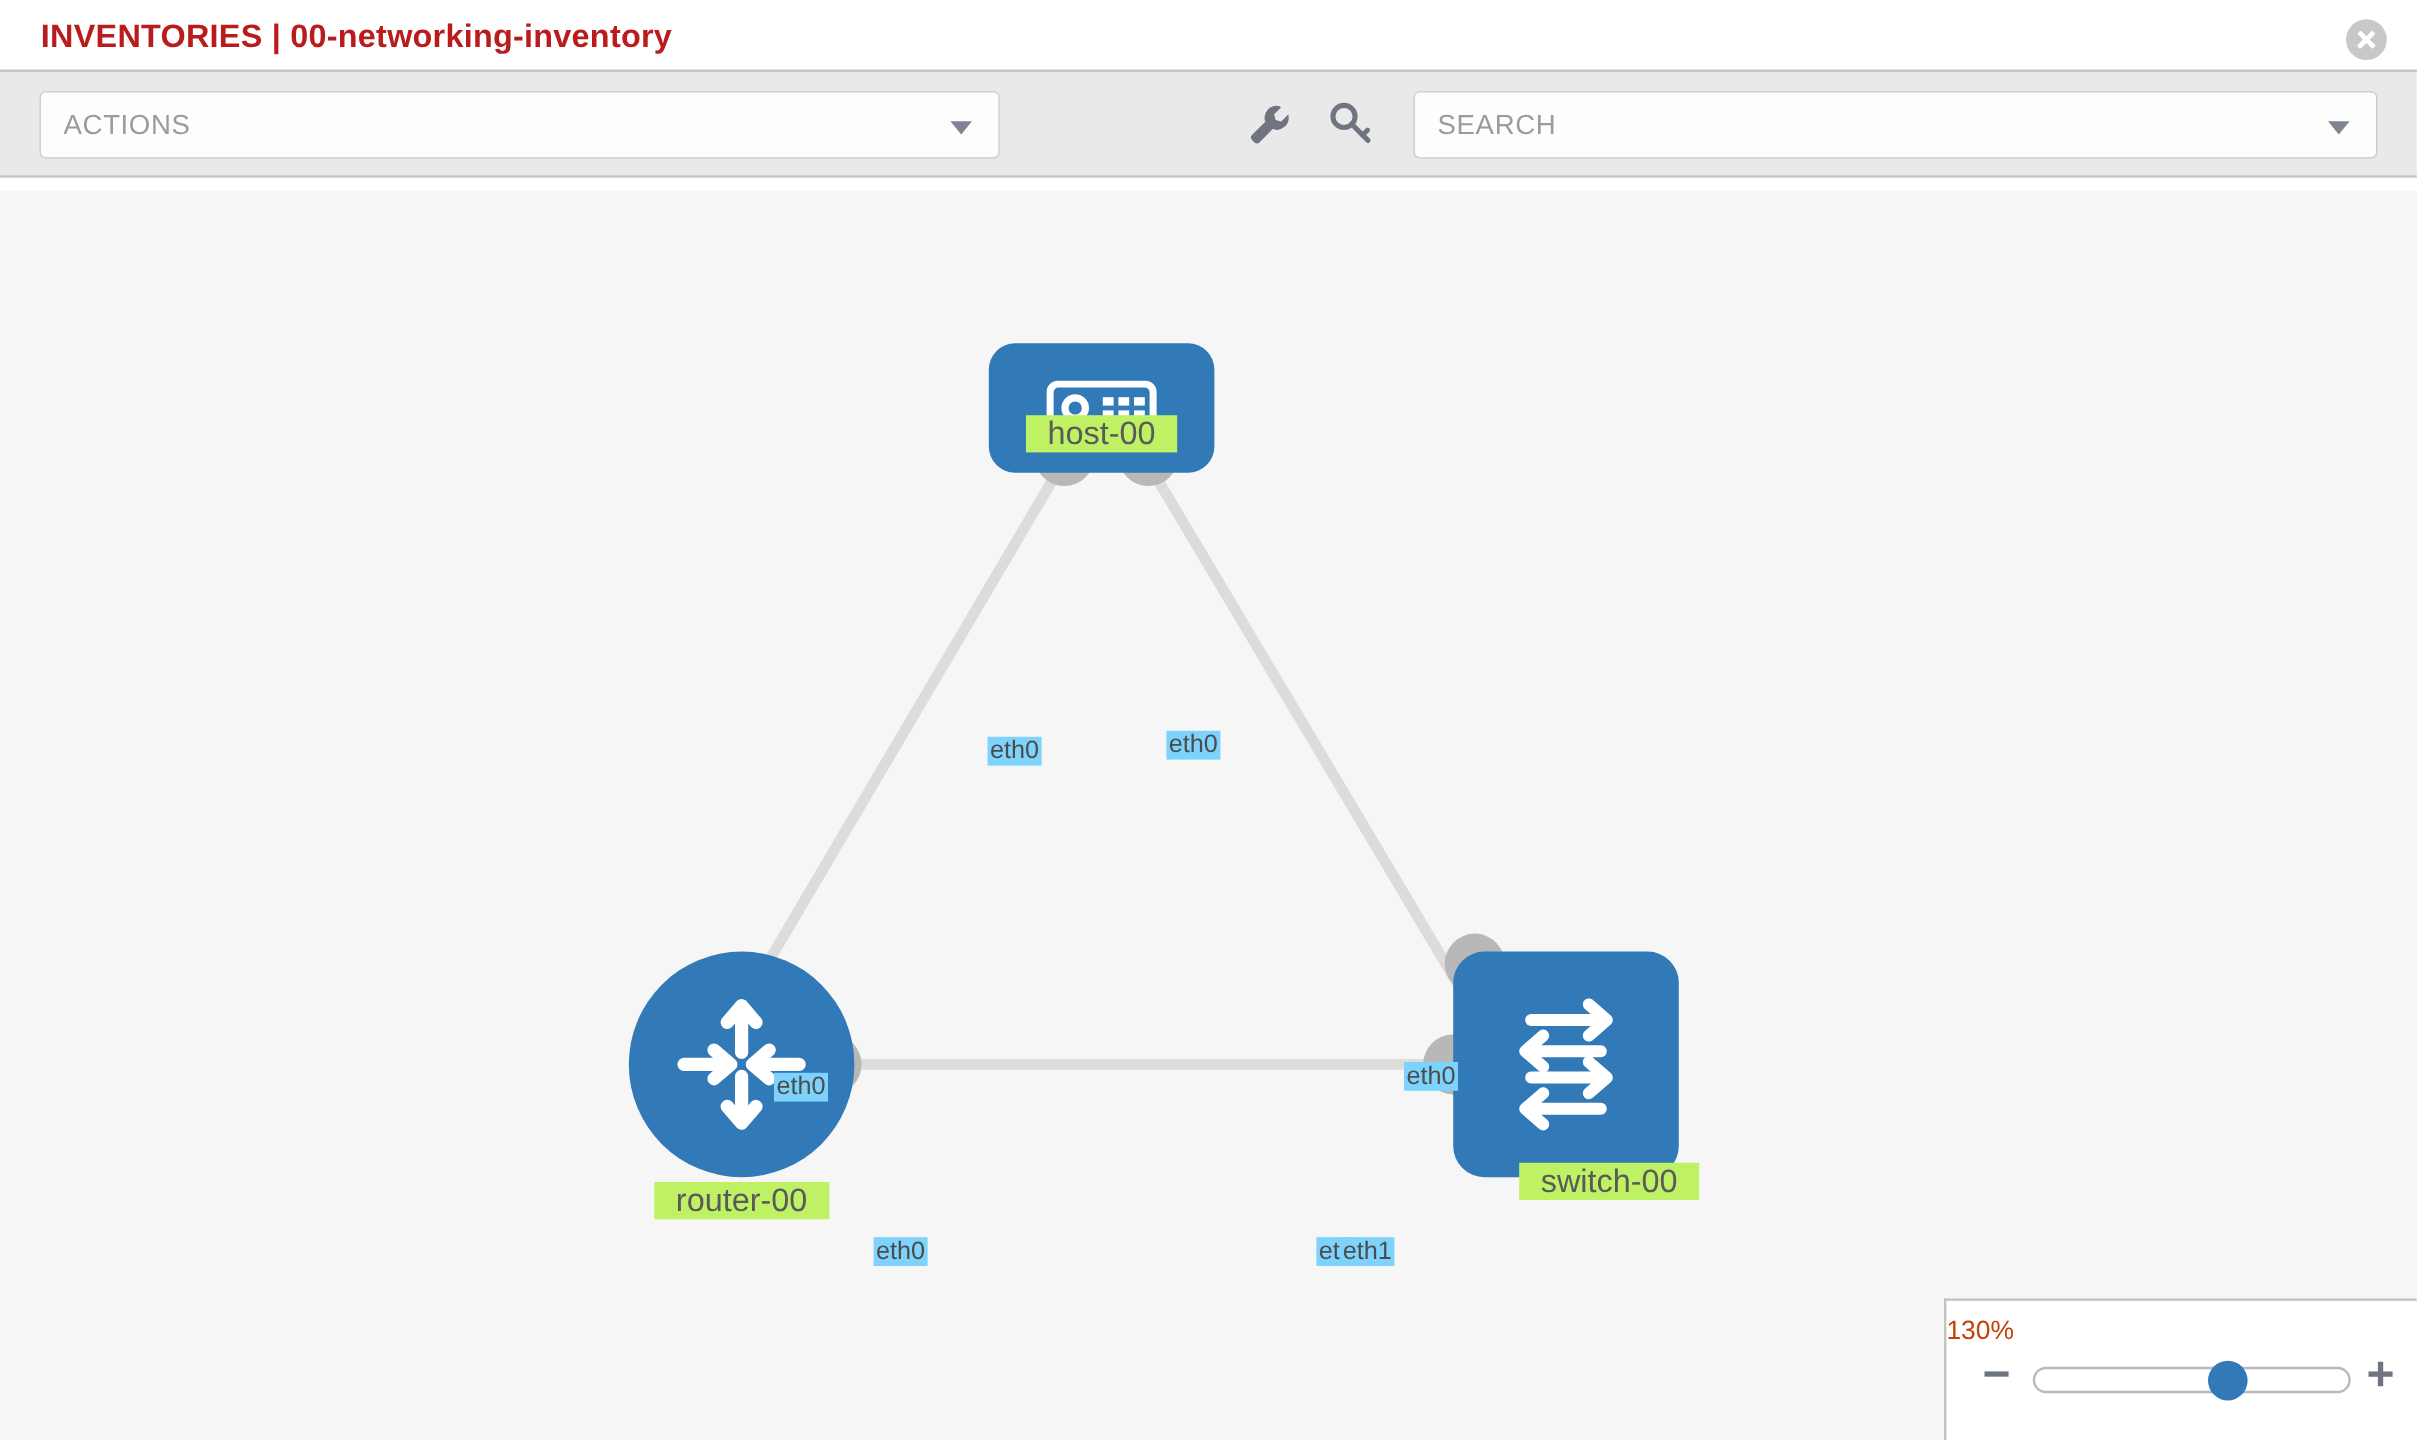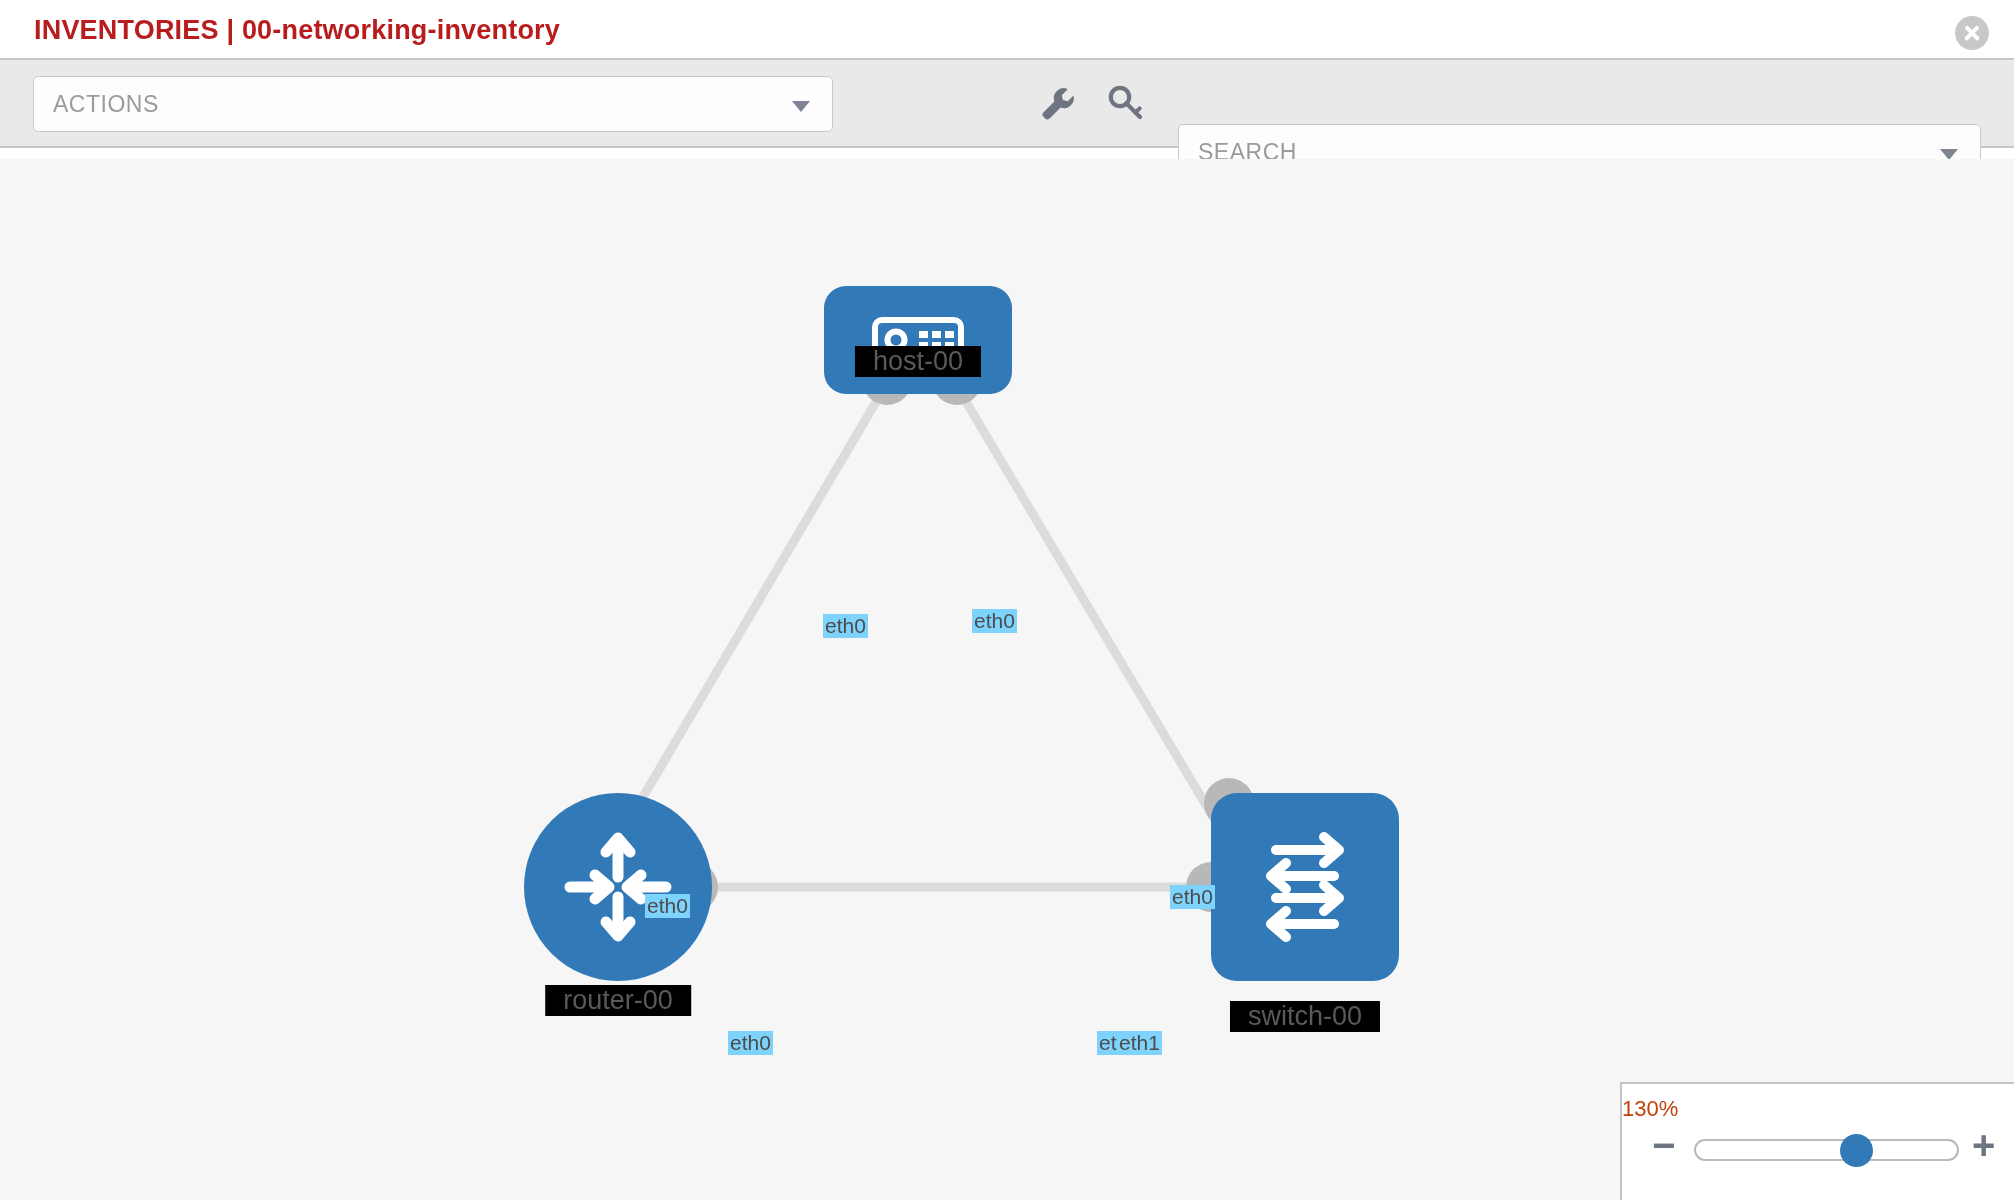--- a/index.html
+++ b/index.html
@@ -74,21 +74,20 @@
   .icon-wrench { left: 1036px; }
   .icon-key    { left: 1105px; }
 
   .search-box {
     position: absolute; left: 1178px; top: 16px;
     width: 803px; height: 56px;
     background: #fdfdfd;
     border: 1px solid #c9c9c9;
     border-radius: 5px;
     cursor: text;
-    margin-top: 48px;
   }
   .search-label {
     position: absolute; left: 19px; top: 14px;
     font-size: 23px; color: #9b9b9b; letter-spacing: 0.5px;
   }
 
   
   .canvas {
     position: absolute; left: 0; top: 159px;
     width: 2014px; height: 1041px;
@@ -104,21 +103,21 @@
     background: #3279b8;
     display: flex; align-items: center; justify-content: center;
   }
   .node-host .node-shape  { width: 188px; height: 108px; border-radius: 22px; }
   .node-router .node-shape{ width: 188px; height: 188px; border-radius: 50%; }
   .node-switch .node-shape{ width: 188px; height: 188px; border-radius: 26px; }
 
   .node-label {
     position: absolute;
     font-size: 27px; color: #5a5a5a;
-    background: #000000;
+    background: #bef264;
     white-space: nowrap;
     padding: 0 18px;
     left: 50%; transform: translateX(-50%);
   }
 
   
   .port {
     position: absolute;
     background: #b8b8b8;
     border-radius: 50%;
@@ -267,21 +266,21 @@
             <path d="M78 9 L93 22 L78 35"></path>
           <path d="M88 48 H26"></path>
             <path d="M40 35 L25 48 L40 61"></path>
           <path d="M30 70 H92"></path>
             <path d="M78 57 L93 70 L78 83"></path>
           <path d="M88 96 H26"></path>
             <path d="M40 83 L25 96 L40 109"></path>
         </g>
       </svg>
     </div>
-    <div class="node-label" style="top:208px;">switch-00</div>
+    <div class="node-label" style="top:176px;margin-left:36px;">switch-00</div>
   </div>
 
   <div class="edge-label" style="left:823px; top:455px;">eth0</div>
   <div class="edge-label" style="left:972px; top:450px;">eth0</div>
   <div class="edge-label" style="left:645px; top:735px;">eth0</div>
   <div class="edge-label" style="left:1170px; top:726px;">eth0</div>
   <div class="edge-label" style="left:728px; top:872px;">eth0</div>
   <div class="edge-label" style="left:1097px; top:872px;">eth</div>
   <div class="edge-label" style="left:1117px; top:872px;">eth1</div>
 

